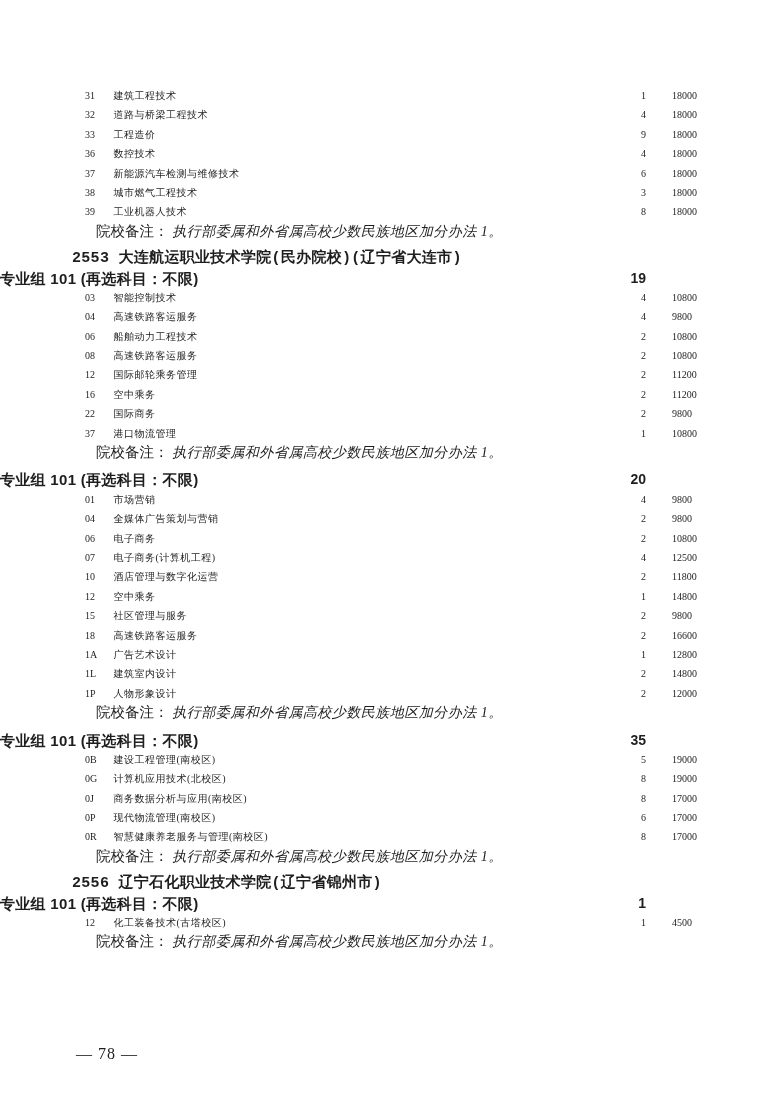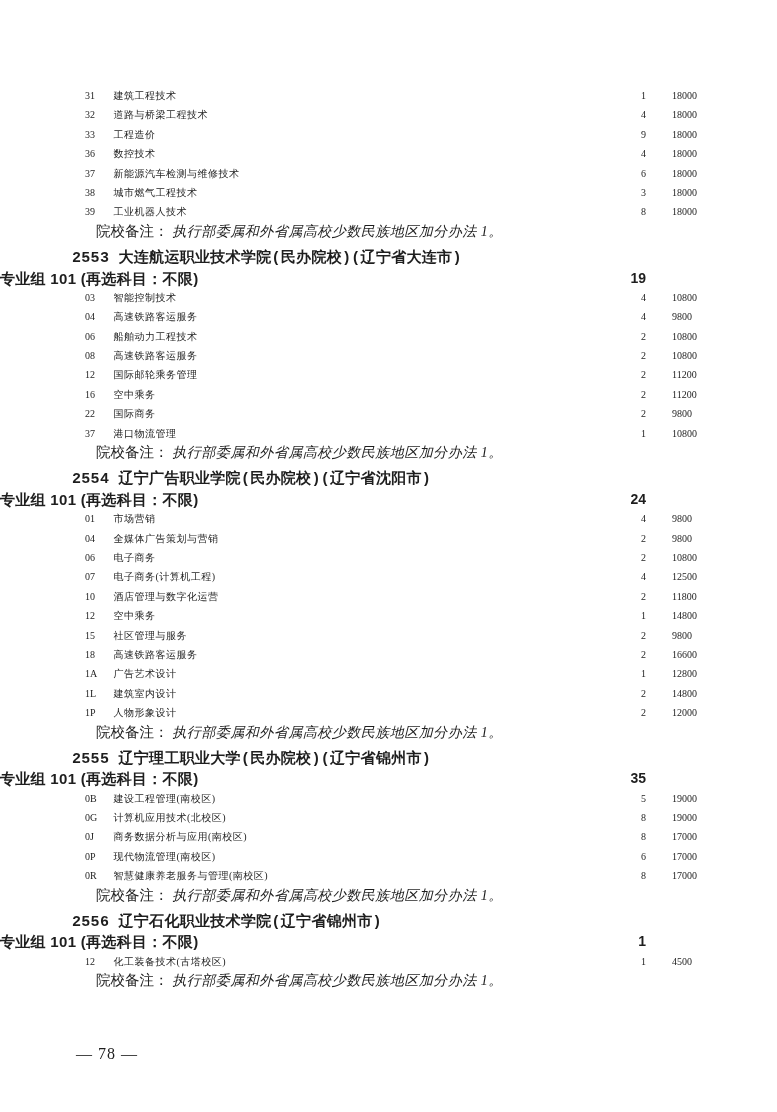--- a/index.html
+++ b/index.html
@@ -179,24 +179,23 @@
     <span class="prog-fee">10800</span>
   </div>
 </div>
     <div class="line remark-line">
       <span class="remark-label">院校备注：</span>
       <span class="remark-text">执行部委属和外省属高校少数民族地区加分办法 1。</span>
     </div>
   </section>
 
   <section class="section">
-    <div class="line school-header">2554 辽宁广告职业学院(民办院校)(辽宁省沈阳市)</div>
     <div class="line group-line">
       <span class="group-label">专业组 101 (再选科目：不限)</span>
-      <span class="group-total">24</span>
+      <span class="group-total">20</span>
     </div>
     <div class="rows">
   <div class="line prog-row">
     <span class="prog-code">01</span>
     <span class="prog-name">市场营销</span>
     <span class="prog-quota">4</span>
     <span class="prog-fee">9800</span>
   </div>
 
   <div class="line prog-row">
@@ -269,21 +268,20 @@
     <span class="prog-fee">12000</span>
   </div>
 </div>
     <div class="line remark-line">
       <span class="remark-label">院校备注：</span>
       <span class="remark-text">执行部委属和外省属高校少数民族地区加分办法 1。</span>
     </div>
   </section>
 
   <section class="section">
-    <div class="line school-header">2555 辽宁理工职业大学(民办院校)(辽宁省锦州市)</div>
     <div class="line group-line">
       <span class="group-label">专业组 101 (再选科目：不限)</span>
       <span class="group-total">35</span>
     </div>
     <div class="rows">
   <div class="line prog-row">
     <span class="prog-code">0B</span>
     <span class="prog-name">建设工程管理(南校区)</span>
     <span class="prog-quota">5</span>
     <span class="prog-fee">19000</span>

